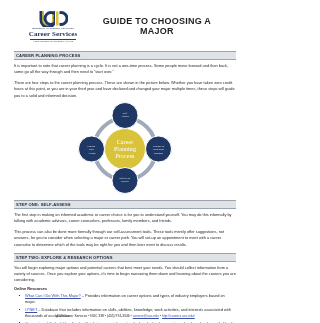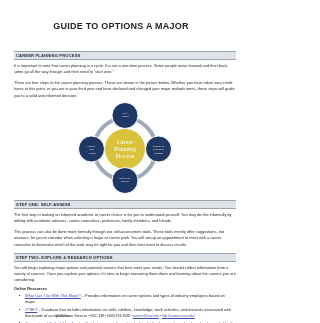--- a/index.html
+++ b/index.html
@@ -221,21 +221,39 @@
   }
   .footer a { color: #3b4fa8; text-decoration: underline; }
   .sep { padding: 0 1px; }
 </style>
 </head>
 <body>
 
 <div class="page">
 
   <div class="header">
-    <div class="doc-title">GUIDE TO OPTIONS A MAJOR</div>
+    <div class="logo-block">
+      <svg class="logo-mark" width="30" height="17" viewBox="0 0 60 34">
+        <g fill="#1f3765">
+          <path d="M3 2 h7 v18 a10 10 0 0 0 20 0 V2 h7 v18 a17 17 0 0 1 -34 0 Z" fill="#1f3765"></path>
+        </g>
+        <g fill="#d8c33a">
+          <path d="M8 2 h4 v18 a8 8 0 0 0 16 0 V2 h4 v18 a12 12 0 0 1 -24 0 Z" fill="#c9b43a" opacity="0.9"></path>
+        </g>
+        <path d="M26 2 a15 15 0 1 0 0 30 a15 15 0 1 0 0 -30 Z M26 8 a9 9 0 1 1 0 18 a9 9 0 1 1 0 -18 Z" fill="#1f3765"></path>
+        <path d="M46 2 a15 15 0 1 0 0 30 a15 15 0 1 0 0 -30 Z M46 8 a9 9 0 1 1 0 18 a9 9 0 1 1 0 -18 Z" fill="#1f3765"></path>
+        <rect x="34" y="0" width="9" height="34" fill="#ffffff"></rect>
+        <path d="M36 3 h5 v28 h-5 Z" fill="#d8c33a"></path>
+      </svg>
+      <div class="logo-univ">UNIVERSITY OF CENTRAL OKLAHOMA</div>
+      <div class="logo-career">Career Services</div>
+      <div class="logo-rule"></div>
+      <div class="logo-dept">A DEPARTMENT OF STUDENT AFFAIRS</div>
+    </div>
+    <div class="doc-title">GUIDE TO CHOOSING A MAJOR</div>
   </div>
 
   <div class="section-bar">CAREER PLANNING PROCESS</div>
 
   <p class="body">It is important to note that career planning is a cycle. It is not a one-time process. Some people move forward and then back, some go all the way through and then need to “start over.”</p>
 
   <p class="body tight">There are four steps to the career planning process. These are shown in the picture below. Whether you have taken zero credit hours at this point, or you are in your third year and have declared and changed your major multiple times, these steps will guide you to a solid and informed decision.</p>
 
   <div class="diagram-wrap">
     <div class="diagram">

